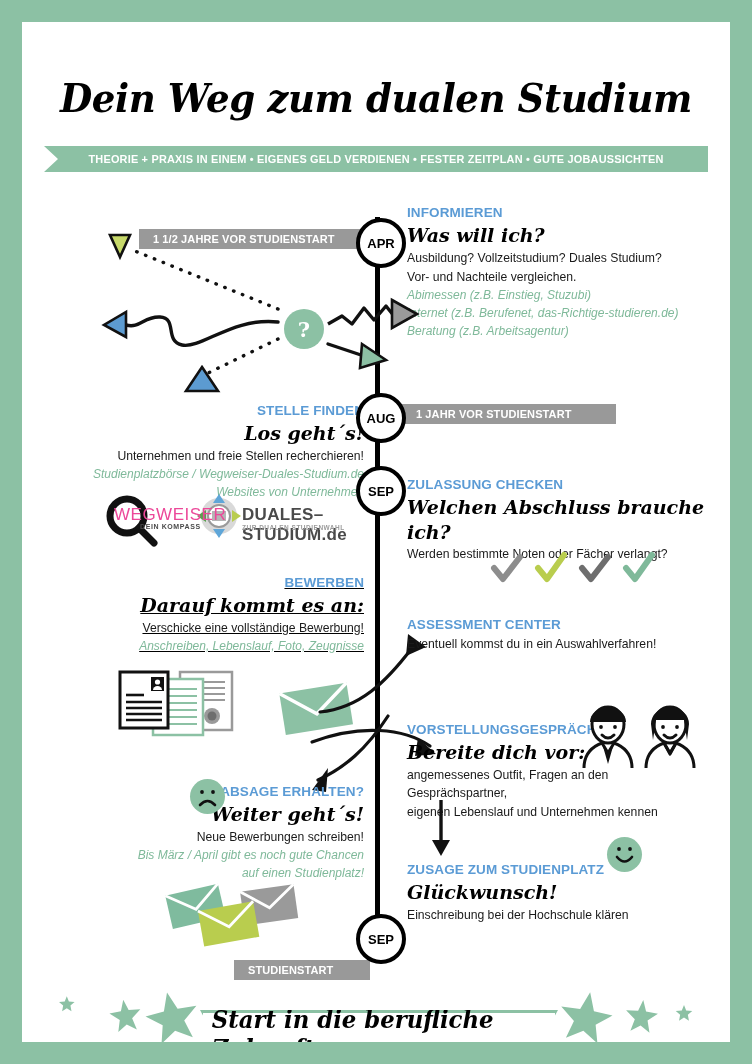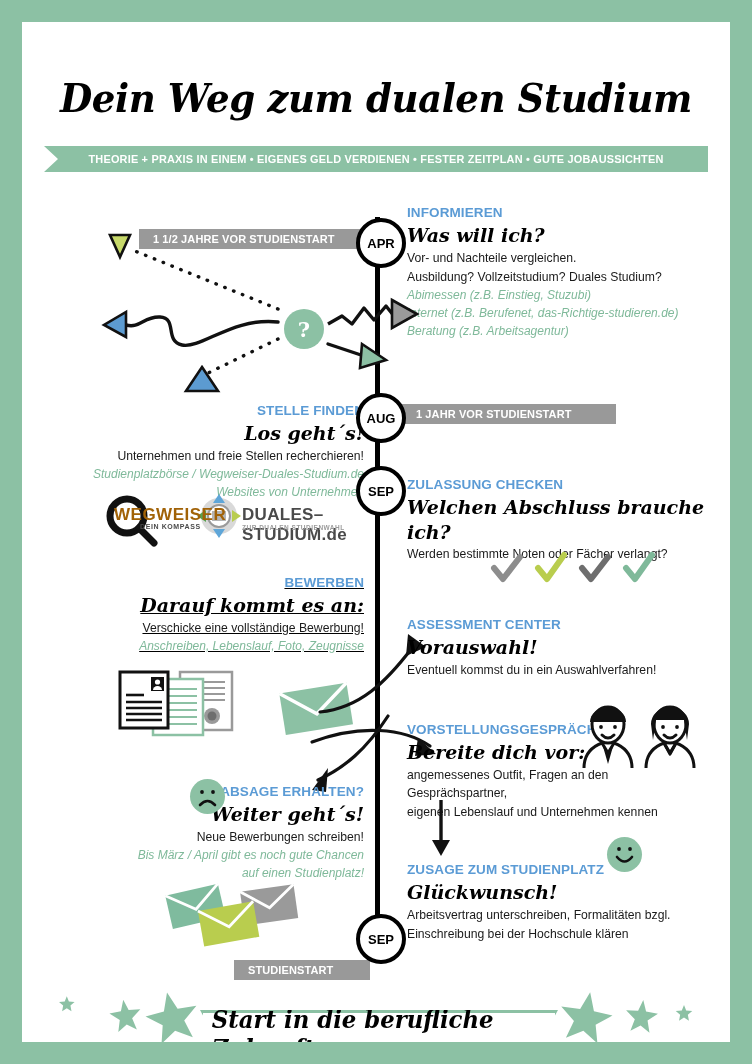--- a/index.html
+++ b/index.html
@@ -134,22 +134,22 @@
   <div class="graybar" style="left:380px;top:382px;width:200px;padding-left:14px;">
     <span>1 JAHR VOR STUDIENSTART</span>
   </div>
   <div class="graybar" style="left:212px;top:903px;width:122px;padding-left:14px;margin-top:35px;">
     <span>STUDIENSTART</span>
   </div>
 
   <div class="blk" style="left:385px;top:183px;width:300px;">
     <div class="kicker">INFORMIEREN</div>
     <div class="head">Was will ich?</div>
+    <div class="body">Ausbildung? Vollzeitstudium? Duales Studium?</div>
     <div class="body">Vor- und Nachteile vergleichen.</div>
-    <div class="body">Ausbildung? Vollzeitstudium? Duales Studium?</div>
     <div class="note">Abimessen (z.B. Einstieg, Stuzubi)</div>
     <div class="note">Internet (z.B. Berufenet, das-Richtige-studieren.de)</div>
     <div class="note">Beratung (z.B. Arbeitsagentur)</div>
   </div>
 
   <svg class="abs" style="left:60px;top:195px;" width="300" height="180">
 
     <path d="M196,92 L48,32" stroke="#111" stroke-width="3.4" stroke-linecap="round" stroke-dasharray="0.5 9" fill="none"></path>
 
     <path d="M196,122 L118,160" stroke="#111" stroke-width="3.4" stroke-linecap="round" stroke-dasharray="0.5 9" fill="none"></path>
@@ -187,21 +187,21 @@
       <line x1="47" y1="34" x2="62" y2="49" stroke="#111" stroke-width="7" stroke-linecap="round"></line>
 
       <circle cx="127" cy="22" r="18" fill="#d9d9d9"></circle>
       <circle cx="127" cy="22" r="11" fill="#ffffff" stroke="#9a9a9a" stroke-width="2"></circle>
       <rect x="120" y="17" width="14" height="10" fill="#b5b5b5"></rect>
       <polygon points="127,0 133,9 121,9" fill="#5fa6d8"></polygon>
       <polygon points="127,44 133,35 121,35" fill="#5fa6d8"></polygon>
       <polygon points="105,22 114,16 114,28" fill="#59a14f"></polygon>
       <polygon points="149,22 140,16 140,28" fill="#b9cd4e"></polygon>
     </svg>
-    <div class="abs" style="left:22px;top:11px;font-size:17px;font-weight:bold;color:#a16207;letter-spacing:.5px;">WEGWEISER</div>
+    <div class="abs" style="left:22px;top:11px;font-size:17px;font-weight:normal;color:#ec4899;letter-spacing:.5px;">WEGWEISER</div>
     <div class="abs" style="left:48px;top:29px;font-size:7px;font-weight:bold;color:#4a4a4a;letter-spacing:.6px;">DEIN KOMPASS</div>
     <div class="abs" style="left:150px;top:11px;font-size:17px;font-weight:bold;color:#4a4a4a;letter-spacing:.3px;">DUALES–STUDIUM.de</div>
     <div class="abs" style="left:150px;top:30px;font-size:6.5px;font-weight:bold;color:#9a9a9a;letter-spacing:.5px;">ZUR DUALEN STUDIENWAHL</div>
   </div>
 
   <div class="blk" style="left:385px;top:455px;width:300px;">
     <div class="kicker">ZULASSUNG CHECKEN</div>
     <div class="head">Welchen Abschluss brauche ich?</div>
     <div class="body">Werden bestimmte Noten oder Fächer verlangt?</div>
   </div>
@@ -269,21 +269,20 @@
     <polygon points="106,126 124,142 103,144" fill="#111"></polygon>
   </svg>
 
   <svg class="abs" style="left:262px;top:690px;" width="110" height="90">
     <path d="M104,4 C82,38 60,56 34,68" stroke="#111" stroke-width="3.2" fill="none" stroke-linecap="round"></path>
     <polygon points="44,56 28,78 42,80" fill="#111"></polygon>
   </svg>
 
   <div class="blk" style="left:385px;top:595px;width:300px;">
     <div class="kicker">ASSESSMENT CENTER</div>
-    <div class="head">Vorauswahl!</div>
     <div class="body">Eventuell kommst du in ein Auswahlverfahren!</div>
   </div>
 
   <div class="blk" style="left:385px;top:700px;width:300px;">
     <div class="kicker">VORSTELLUNGSGESPRÄCH</div>
     <div class="head">Bereite dich vor:</div>
     <div class="body">angemessenes Outfit, Fragen an den Gesprächspartner,</div>
     <div class="body">eigenen Lebenslauf und Unternehmen kennen</div>
   </div>
 
@@ -340,21 +339,20 @@
     </g>
     <g transform="rotate(-10 72 44)">
       <rect x="45" y="24" width="56" height="36" fill="#b9cd4e"></rect>
       <path d="M45,24 L73,45 L101,24" fill="none" stroke="#fff" stroke-width="2.8"></path>
     </g>
   </svg>
 
   <div class="blk" style="left:385px;top:840px;width:300px;">
     <div class="kicker">ZUSAGE ZUM STUDIENPLATZ</div>
     <div class="head">Glückwunsch!</div>
-    <div class="body">Arbeitsvertrag unterschreiben, Formalitäten bzgl.</div>
     <div class="body">Einschreibung bei der Hochschule klären</div>
   </div>
 
   <div class="face" style="left:585px;top:815px;">
     <svg width="35" height="35" style="position:absolute;left:0;top:0;">
       <circle cx="12" cy="12" r="1.9" fill="#111"></circle>
       <circle cx="23" cy="12" r="1.9" fill="#111"></circle>
       <path d="M10,20 q7.5,9 15,0" stroke="#111" stroke-width="2.6" fill="none" stroke-linecap="round"></path>
     </svg>
   </div>

